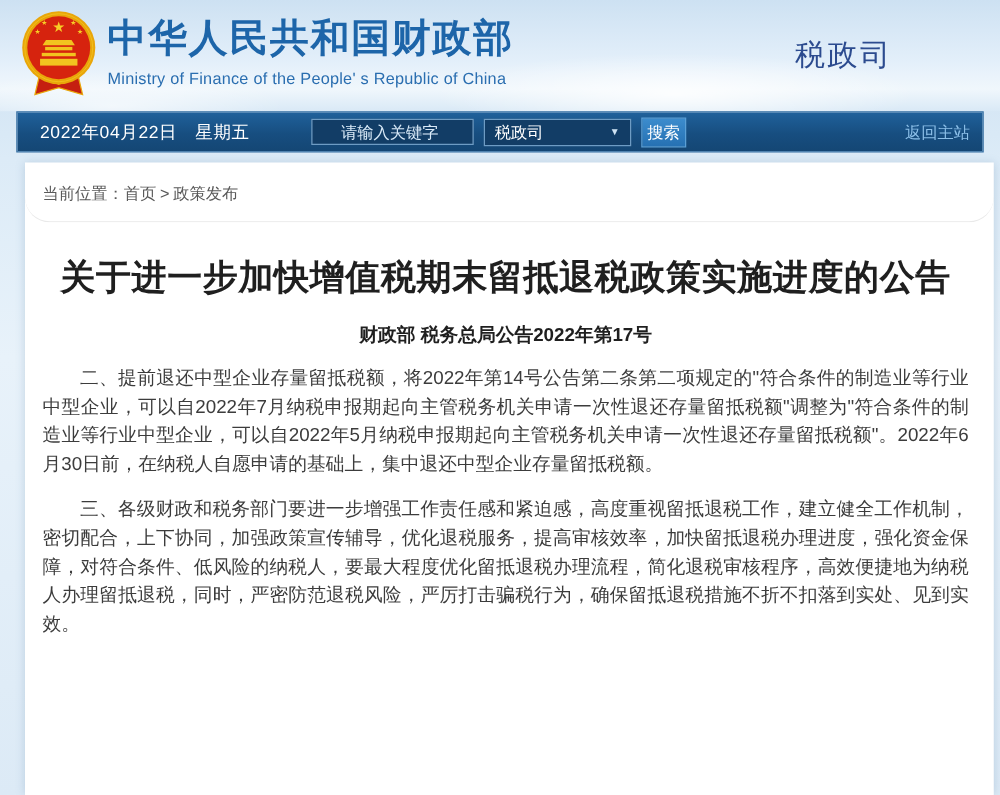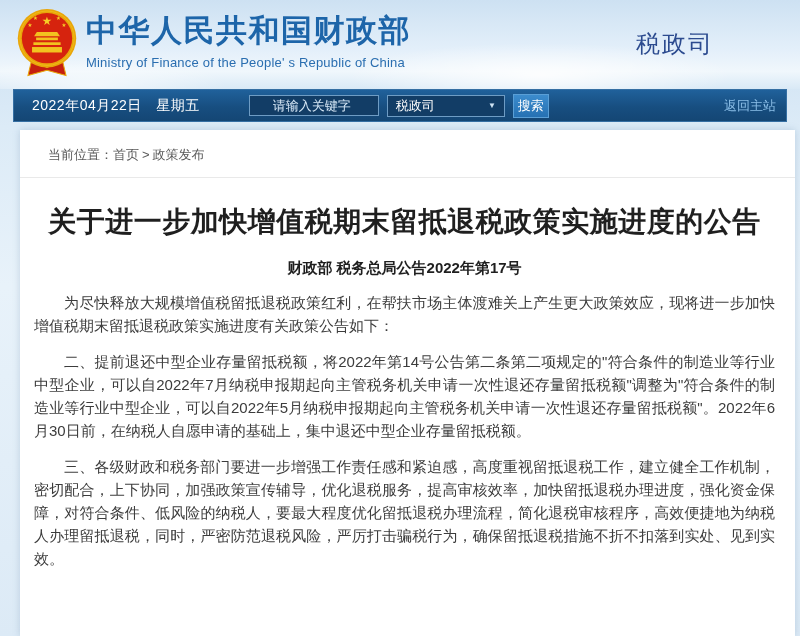--- a/index.html
+++ b/index.html
@@ -55,23 +55,24 @@
     display: flex; align-items: center; justify-content: center; cursor: pointer;
   }
   .nav-back { margin-left: auto; margin-right: 10px; color: #8cbfe8; font-size: 13px; text-decoration: none; cursor: pointer; }
   
   .panel {
     position: absolute; left: 20px; top: 130px; width: 775px; height: 506px;
     background: #ffffff;
     box-shadow: 0 0 7px rgba(90, 125, 160, 0.28);
   }
   .breadcrumb {
-    padding: 16px 14px 13px 28px;
+    padding: 16px 14px 13px 14px;
     font-size: 13px; color: #595959;
     border-bottom: 1px solid #e9e9e9;
+    border-radius: 20px;
   }
   .breadcrumb .crumb { color: #595959; cursor: pointer; }
   .breadcrumb .sep { margin: 0 3px; }
   .article { padding: 0 20px 0 14px; }
   .article-title {
     margin-top: 25px; text-align: center;
     font-size: 28px; font-weight: bold; color: #1f1f1f; letter-spacing: 0.5px;
   }
   .doc-number {
     margin-top: 18px; text-align: center;
@@ -124,19 +125,18 @@
 </div>
 
 <div class="panel">
   <div class="breadcrumb">
     <span>当前位置：</span><span class="crumb">首页</span><span class="sep">&gt;</span><span class="crumb">政策发布</span>
   </div>
   <div class="article">
     <div class="article-title">关于进一步加快增值税期末留抵退税政策实施进度的公告</div>
     <div class="doc-number">财政部 税务总局公告2022年第17号</div>
     <div class="body-text">
-      <p>为尽快释放大规模增值税留抵退税政策红利，在帮扶市场主体渡难关上产生更大政策效应，现将进一步加快增值税期末留抵退税政策实施进度有关政策公告如下：</p>
       <p>二、提前退还中型企业存量留抵税额，将2022年第14号公告第二条第二项规定的"符合条件的制造业等行业中型企业，可以自2022年7月纳税申报期起向主管税务机关申请一次性退还存量留抵税额"调整为"符合条件的制造业等行业中型企业，可以自2022年5月纳税申报期起向主管税务机关申请一次性退还存量留抵税额"。2022年6月30日前，在纳税人自愿申请的基础上，集中退还中型企业存量留抵税额。</p>
       <p>三、各级财政和税务部门要进一步增强工作责任感和紧迫感，高度重视留抵退税工作，建立健全工作机制，密切配合，上下协同，加强政策宣传辅导，优化退税服务，提高审核效率，加快留抵退税办理进度，强化资金保障，对符合条件、低风险的纳税人，要最大程度优化留抵退税办理流程，简化退税审核程序，高效便捷地为纳税人办理留抵退税，同时，严密防范退税风险，严厉打击骗税行为，确保留抵退税措施不折不扣落到实处、见到实效。</p>
 
     </div>
   </div>
 </div>
 
 </body></html>

